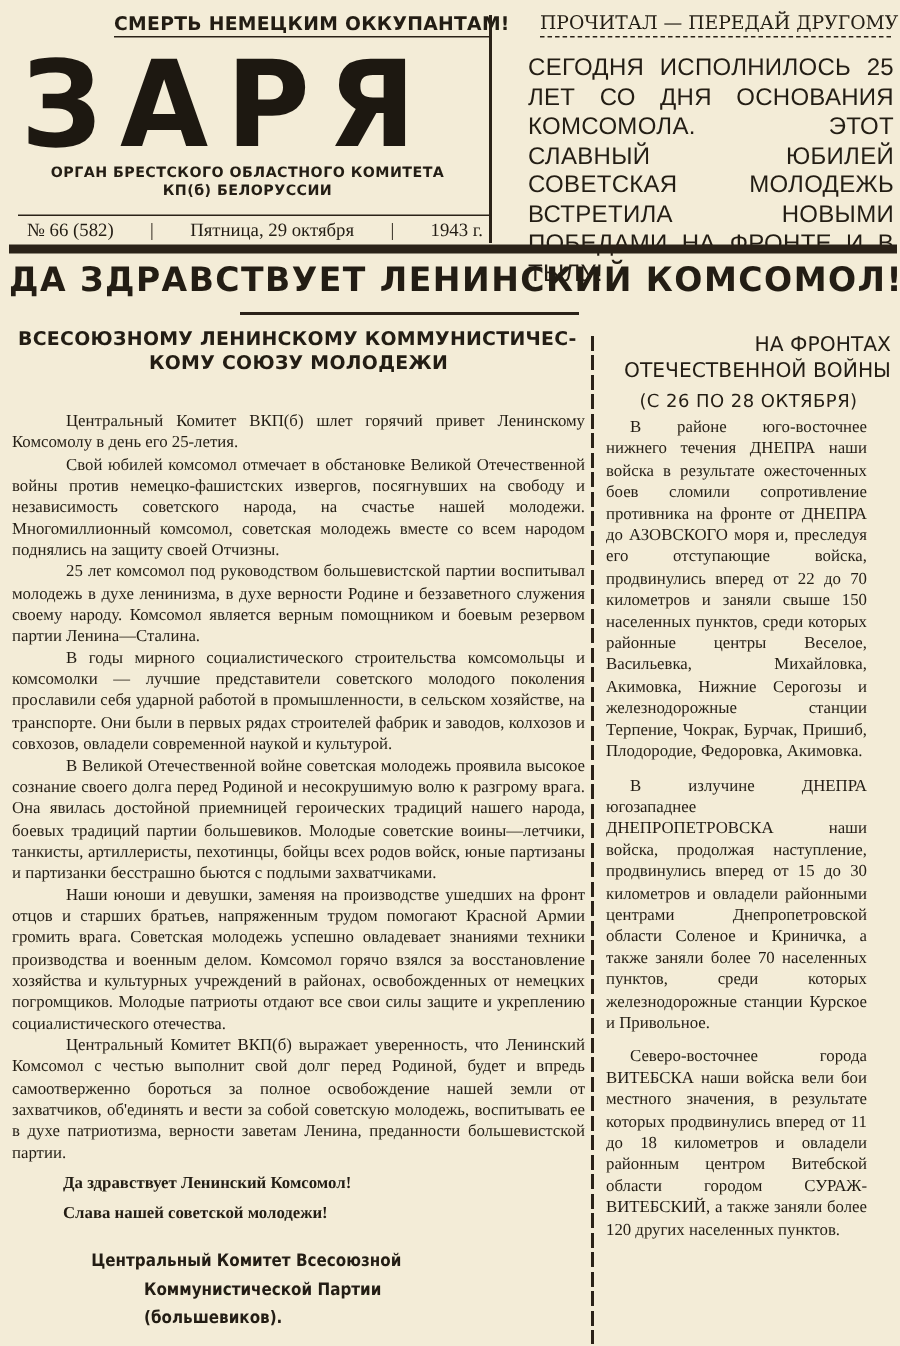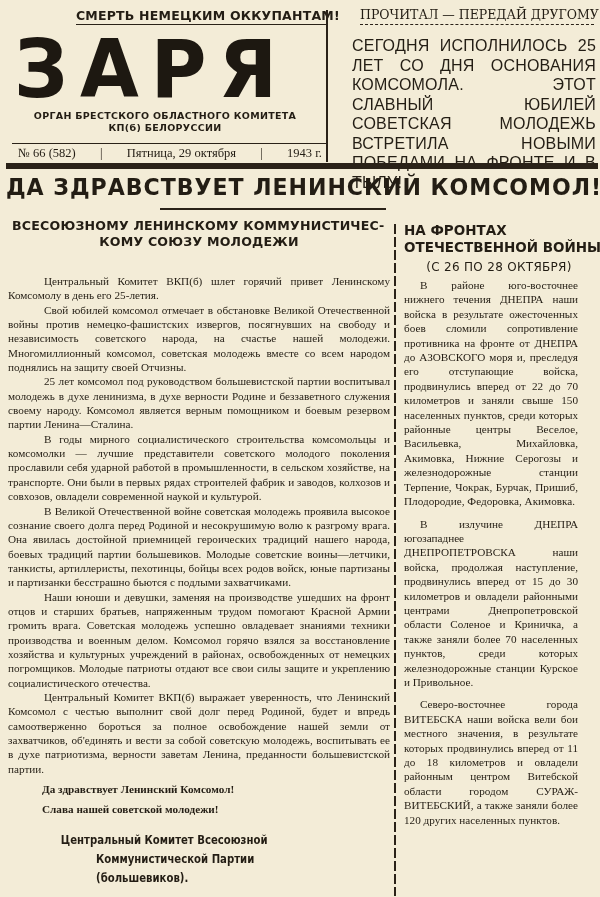--- a/index.html
+++ b/index.html
@@ -77,22 +77,22 @@
   }
   .signature .s1 { display: block; padding-left: 60px; }
   .signature .s2 { display: block; padding-left: 100px; }
 
   .col-rule { position: absolute; left: 394px; top: 224px; width: 1.5px; height: 672px;
     background: repeating-linear-gradient(to bottom, #2a2218 0 10px, transparent 10px 13px); }
 
   
   .right-col { position: absolute; left: 404px; top: 222px; width: 190px; }
   .front-title {
-    font-family: "DejaVu Sans", sans-serif; font-weight: bold; font-size: 13.5px;
-    line-height: 17px; text-align: left; white-space: nowrap;
+    font-family: "DejaVu Sans", sans-serif; font-weight: normal; font-size: 13.5px;
+    line-height: 17px; text-align: right; white-space: nowrap;
   }
   .front-dates {
     font-family: "DejaVu Sans", sans-serif; font-size: 12px; text-align: center;
     margin-top: 4px; letter-spacing: 0.3px;
   }
   .front-body { margin-top: 4px; font-size: 11.2px; line-height: 14.4px; text-align: justify; }
   .front-body p { text-indent: 16px; margin: 0 16px 8px 0; }
 </style>
 </head>
 <body>

